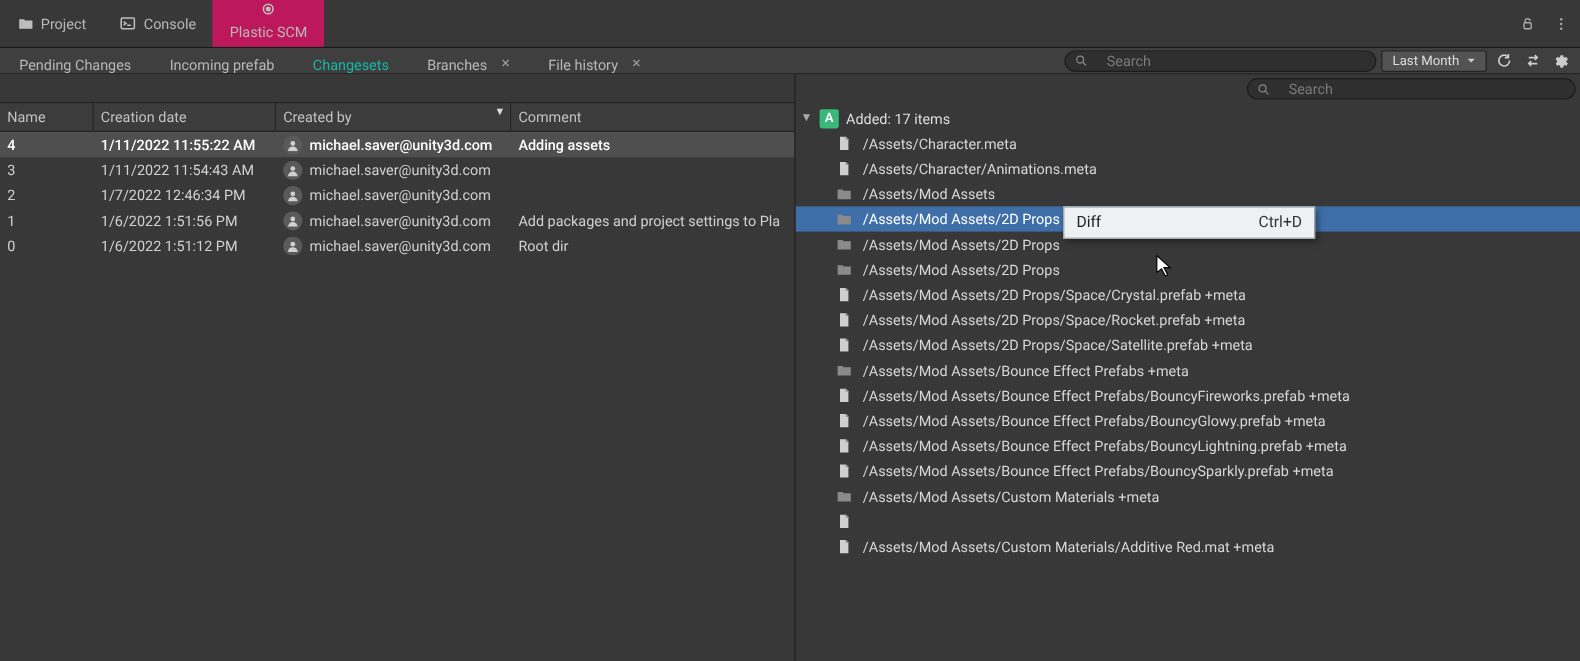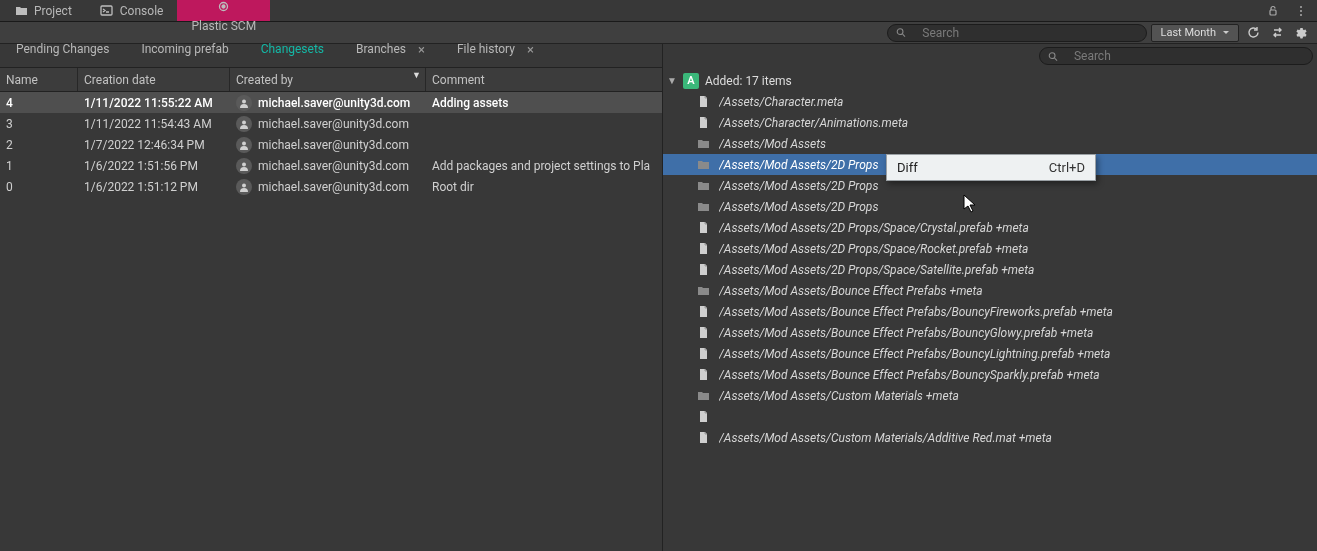--- a/index.html
+++ b/index.html
@@ -1,25 +1,25 @@
 <!DOCTYPE html>
 <html><head>
 <meta charset="utf-8">
 <style>
 * { margin: 0; padding: 0; box-sizing: border-box; font-family: -apple-system, BlinkMacSystemFont, "Segoe UI", Roboto, sans-serif; }
 body { background: #383838; color: #c4c4c4; font-size: 12px; overflow: hidden; width: 1317px; height: 551px; }
 
-.top-tabs { display: flex; height: 22px; background: #383838; border-bottom: 1px solid #1a1a1a; align-items: stretch; }
+.top-tabs { display: flex; height: 40px; background: #383838; border-bottom: 1px solid #1a1a1a; align-items: stretch; }
 .top-tab { display: flex; align-items: center; padding: 0 14px; gap: 6px; color: #b8b8b8; cursor: pointer; }
 .top-tab.active { background: #be185d; flex-direction: column; }
 .top-tab .icon { display: inline-flex; align-items: center; justify-content: center; width: 14px; height: 14px; }
 .top-right { margin-left: auto; display: flex; align-items: center; padding-right: 6px; gap: 8px; color: #aaa; }
 
 .sub-tabs { display: flex; height: 22px; background: #3f3f3f; border-bottom: 1px solid #222; align-items: stretch; }
-.sub-tab { display: flex; align-items: flex-start; padding: 0 16px; gap: 8px; color: #b8b8b8; cursor: pointer; position: relative; margin-top: 20px; }
+.sub-tab { display: flex; align-items: flex-end; padding: 0 16px; gap: 8px; color: #b8b8b8; cursor: pointer; position: relative; margin-top: 20px; }
 .sub-tab.active { color: #14b8a6; }
 .sub-tab .close { color: #999; font-size: 13px; margin-left: 4px; }
 .sub-right { margin-left: auto; display: flex; align-items: center; gap: 4px; padding-right: 6px; }
 .search-box { display: flex; align-items: center; background: #2f2f2f; border: 1px solid #1c1c1c; border-radius: 10px; height: 18px; padding: 0 8px; gap: 16px; width: 260px; }
 .search-box input { background: transparent; border: none; outline: none; color: #ccc; font-size: 12px; width: 100%; }
 .search-box input::placeholder { color: #7a7a7a; }
 .select-like { display: flex; align-items: center; background: #535353; border: 1px solid #222; height: 18px; padding: 0 8px; gap: 6px; border-radius: 2px; font-size: 11px; color: #ddd; cursor: pointer; }
 .icon-btn { display: inline-flex; align-items: center; justify-content: center; width: 20px; height: 18px; color: #bbb; cursor: pointer; }
 
 .main { display: flex; height: calc(551px - 44px); }
@@ -46,21 +46,21 @@
 .cell-date { width: 152px; }
 .cell-author { width: 196px; display: flex; align-items: center; gap: 6px; }
 .cell-comment { flex: 1; }
 .avatar { width: 16px; height: 16px; border-radius: 50%; background: #5a5a5a; display: inline-flex; align-items: center; justify-content: center; }
 .avatar svg { width: 10px; height: 10px; fill: #d0d0d0; }
 
 .tree { flex: 1; overflow: hidden; padding-top: 2px; }
 .tree-header { display: flex; align-items: center; height: 21px; padding-left: 4px; gap: 6px; color: #ddd; }
 .tree-header .disclose { color: #aaa; font-size: 10px; width: 10px; text-align: center; }
 .badge-add { width: 16px; height: 16px; border-radius: 2px; background: #3ab87a; color: #fff; display: inline-flex; align-items: center; justify-content: center; font-size: 11px; font-weight: 600; }
-.tree-item { display: flex; align-items: center; height: 21px; padding-left: 34px; gap: 8px; color: #d6d6d6; cursor: pointer; font-style: italic; }
+.tree-item { display: flex; align-items: center; height: 21px; padding-left: 34px; gap: 8px; color: #d6d6d6; cursor: pointer; }
 .tree-item.selected { background: #3f6fa8; color: #fff; }
 .file-icon, .folder-icon { width: 14px; height: 14px; display: inline-flex; }
 .tree-item span.path { white-space: nowrap; overflow: hidden; text-overflow: ellipsis; }
 
 .context-menu { position: absolute; left: 223px; top: 110px; width: 210px; background: #eef1f2; border: 1px solid #9aa0a4; box-shadow: 2px 3px 6px rgba(0,0,0,0.4); color: #222; font-size: 13px; z-index: 50; }
 .ctx-item { display: flex; justify-content: space-between; padding: 5px 10px; cursor: pointer; }
 .ctx-item.hover { background: #a7d2f4; }
 .ctx-shortcut { color: #333; }
 .cursor-img { position: absolute; left: 300px; top: 150px; pointer-events: none; z-index: 60; }
 

